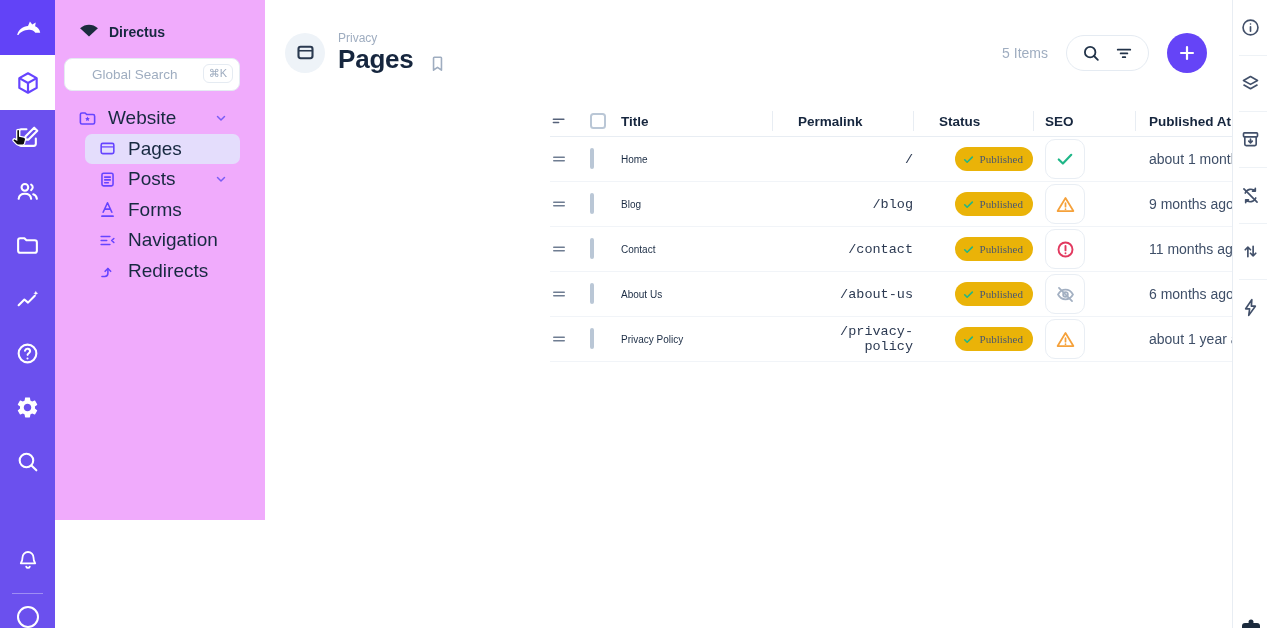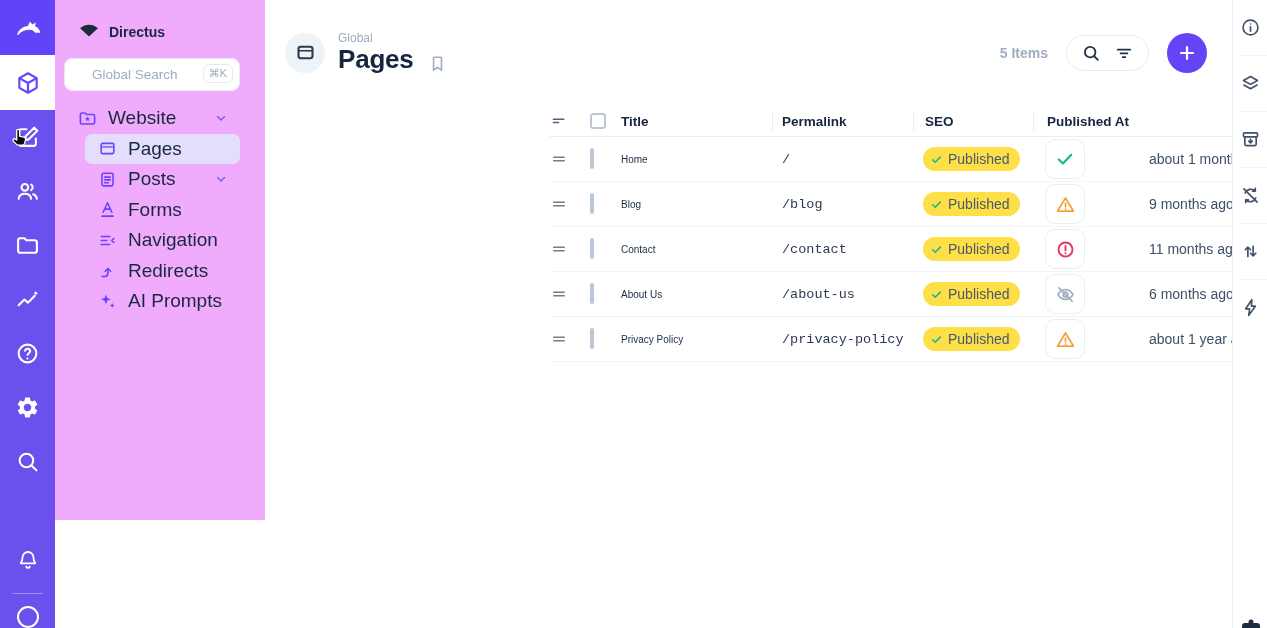--- a/index.html
+++ b/index.html
@@ -45,45 +45,45 @@
   
   .main { position:absolute; left:265px; top:0; width:967px; height:628px; background:#fff; }
   .page-header { position:absolute; left:20px; top:30px; right:25px; height:45px;
     display:flex; align-items:center; }
   .hdr-circle { width:40px; height:40px; border-radius:50%; background:#eef3f8;
     display:flex; align-items:center; justify-content:center; color:#2b3a50; cursor:pointer; }
   .hdr-text { margin-left:13px; }
   .crumb { font-size:12px; color:#9fadc0; line-height:13px; }
   .ptitle { font-size:26px; font-weight:700; color:#16263e; line-height:28px; letter-spacing:-.2px; }
   .bookmark { margin-left:14px; color:#9fadc0; align-self:flex-end; margin-bottom:2px; cursor:pointer; display:flex; }
-  .hdr-right { margin-left:auto; display:flex; align-items:center; gap:18px;font-weight:bold; }
+  .hdr-right { margin-left:auto; display:flex; align-items:center; gap:18px; }
   .items-count { font-size:14px; color:#9fadc0; }
   .tool-pill { height:36px; border:1px solid #e5ebf2; border-radius:18px; background:#fff;
     display:flex; align-items:center; gap:13px; padding:0 14px; color:#223349; }
   .tool-pill .tbtn { display:flex; cursor:pointer; }
   .add-btn { width:40px; height:40px; border-radius:50%; background:#6544f7; border:none;
     display:flex; align-items:center; justify-content:center; color:#fff; cursor:pointer; }
 
   
   .table { position:absolute; left:285px; top:106px; width:920px; }
   .trow, .thead { display:grid; grid-template-columns:40px 31px 151px 141px 120px 102px 173px 97px 1fr;
     align-items:center; }
   .thead { height:31px; border-bottom:1px solid #e8edf3; }
   .trow { height:45px; border-bottom:1px solid #f1f4f8; }
   .hcell { font-size:13.5px; font-weight:700; color:#16263e; position:relative; height:100%;
     display:flex; align-items:center; cursor:pointer; }
   .hdiv::before { content:''; position:absolute; left:0; top:5px; bottom:5px; width:1px; background:#e8edf3; }
-  .pl10 { padding-left:10px; } .pl26 { padding-left:12px; } .pl14 { padding-left:14px; }
+  .pl10 { padding-left:26px;text-align:right; } .pl26 { padding-left:12px; } .pl14 { padding-left:14px; }
   .c-drag { color:#6f7d92; display:flex; align-items:center; cursor:grab; }
   .sort-ic { color:#55627a; display:flex; cursor:pointer; }
   .cbox { width:16px; height:16px; border:2px solid #bac7d6; border-radius:3.5px; background:#fff; cursor:pointer; }
   .cell-title { font-size:10px; color:#1b2c44; }
   .cell-link { font-family:"Liberation Mono","DejaVu Sans Mono",monospace; font-size:13.5px; color:#2c3a52; }
   .chip { display:inline-flex; align-items:center; gap:5px; height:24px; padding:0 10px 0 7px;
-    background:#fde047; border-radius:12px; font-size:14px; color:#4a5870; }
+    background:#eab308; border-radius:12px; font-size:11px; color:#4a5870;font-family:Liberation Serif, serif; }
   .chip .ck { color:#1fb788; display:flex; }
   .seo-tile { width:40px; height:40px; border:1px solid #e9eef4; border-radius:10px; background:#fff;
     display:flex; align-items:center; justify-content:center; }
   .seo-ok { color:#1fb788; } .seo-warn { color:#f5a13a; } .seo-err { color:#e2395f; } .seo-hide { color:#a3b0c2; }
   .cell-muted { font-size:14px; color:#3f4f68; }
 
   
   .right-rail { position:absolute; right:0; top:0; width:35px; height:628px; background:#fff;
     border-left:1px solid #e8edf3; }
   .rail-btn { height:55px; display:flex; align-items:center; justify-content:center;
@@ -269,45 +269,36 @@
       <div class="nav-item lvl1">
         <span class="nicon icon">
           <svg width="19" height="19" viewBox="0 0 24 24" fill="none" stroke="currentColor" stroke-width="2" stroke-linecap="round" stroke-linejoin="round">
               <path d="M5 19.5h3.5a4 4 0 0 0 4-4V9.5"></path>
               <path d="M9 13L12.5 9.5 16 13"></path>
             </svg>
         </span>
         <span>Redirects</span>
       </div>
 
-      <div class="nav-item lvl1">
-        <span class="nicon icon">
-          <svg width="19" height="19" viewBox="0 0 24 24">
-              <path d="M10 3l1.7 4.6 4.6 1.7-4.6 1.7L10 15.6 8.3 11 3.7 9.3 8.3 7.6 10 3z" fill="currentColor"></path>
-              <path d="M18 14l.9 2.1 2.1.9-2.1.9-.9 2.1-.9-2.1-2.1-.9 2.1-.9.9-2.1z" fill="currentColor"></path>
-            </svg>
-        </span>
-        <span>AI Prompts</span>
-      </div>
 
     </div>
   </aside>
 
   <main class="main">
     <div class="page-header">
       <div class="hdr-circle">
         <span class="icon">
           <svg width="21" height="21" viewBox="0 0 24 24" fill="none" stroke="currentColor" stroke-width="2.4" stroke-linejoin="round">
               <rect x="4" y="5.5" width="16" height="13" rx="2.4"></rect>
               <path d="M4 10h16" stroke-width="1.8"></path>
             </svg>
         </span>
       </div>
       <div class="hdr-text">
-        <div class="crumb">Global</div>
+        <div class="crumb">Privacy</div>
         <div class="ptitle">Pages</div>
       </div>
       <span class="bookmark icon">
         <svg width="19" height="19" viewBox="0 0 24 24" fill="none" stroke="currentColor" stroke-width="2" stroke-linejoin="round">
             <path d="M7 5a1 1 0 0 1 1-1h8a1 1 0 0 1 1 1v15.5l-5-3.6-5 3.6V5z"></path>
           </svg>
       </span>
       <div class="hdr-right">
         <span class="items-count">5 Items</span>
         <div class="tool-pill">
@@ -340,20 +331,21 @@
             <svg width="18" height="18" viewBox="0 0 24 24" fill="none" stroke="currentColor" stroke-width="2" stroke-linecap="round">
                 <path d="M4.5 9.5h14M4.5 14h7"></path>
               </svg>
           </span>
         </div>
         <div class="hcell">
             <span class="cbox"></span>
           </div>
         <div class="hcell">Title</div>
         <div class="hcell hdiv pl10">Permalink</div>
+        <div class="hcell hdiv pl10">Status</div>
         <div class="hcell hdiv pl26">SEO</div>
         <div class="hcell hdiv pl14">Published At</div>
 
       </div>
 
       <div class="trow">
         <div class="c-drag">
           <span class="icon">
               <svg width="18" height="18" viewBox="0 0 24 24" fill="none" stroke="currentColor" stroke-width="2" stroke-linecap="round">
                 <path d="M5 9.8h14M5 14.2h14"></path>

